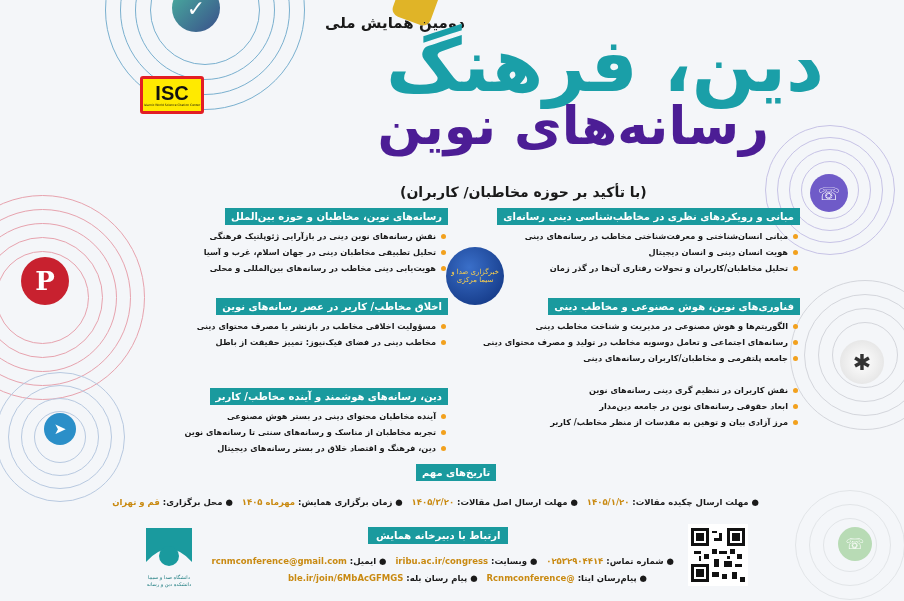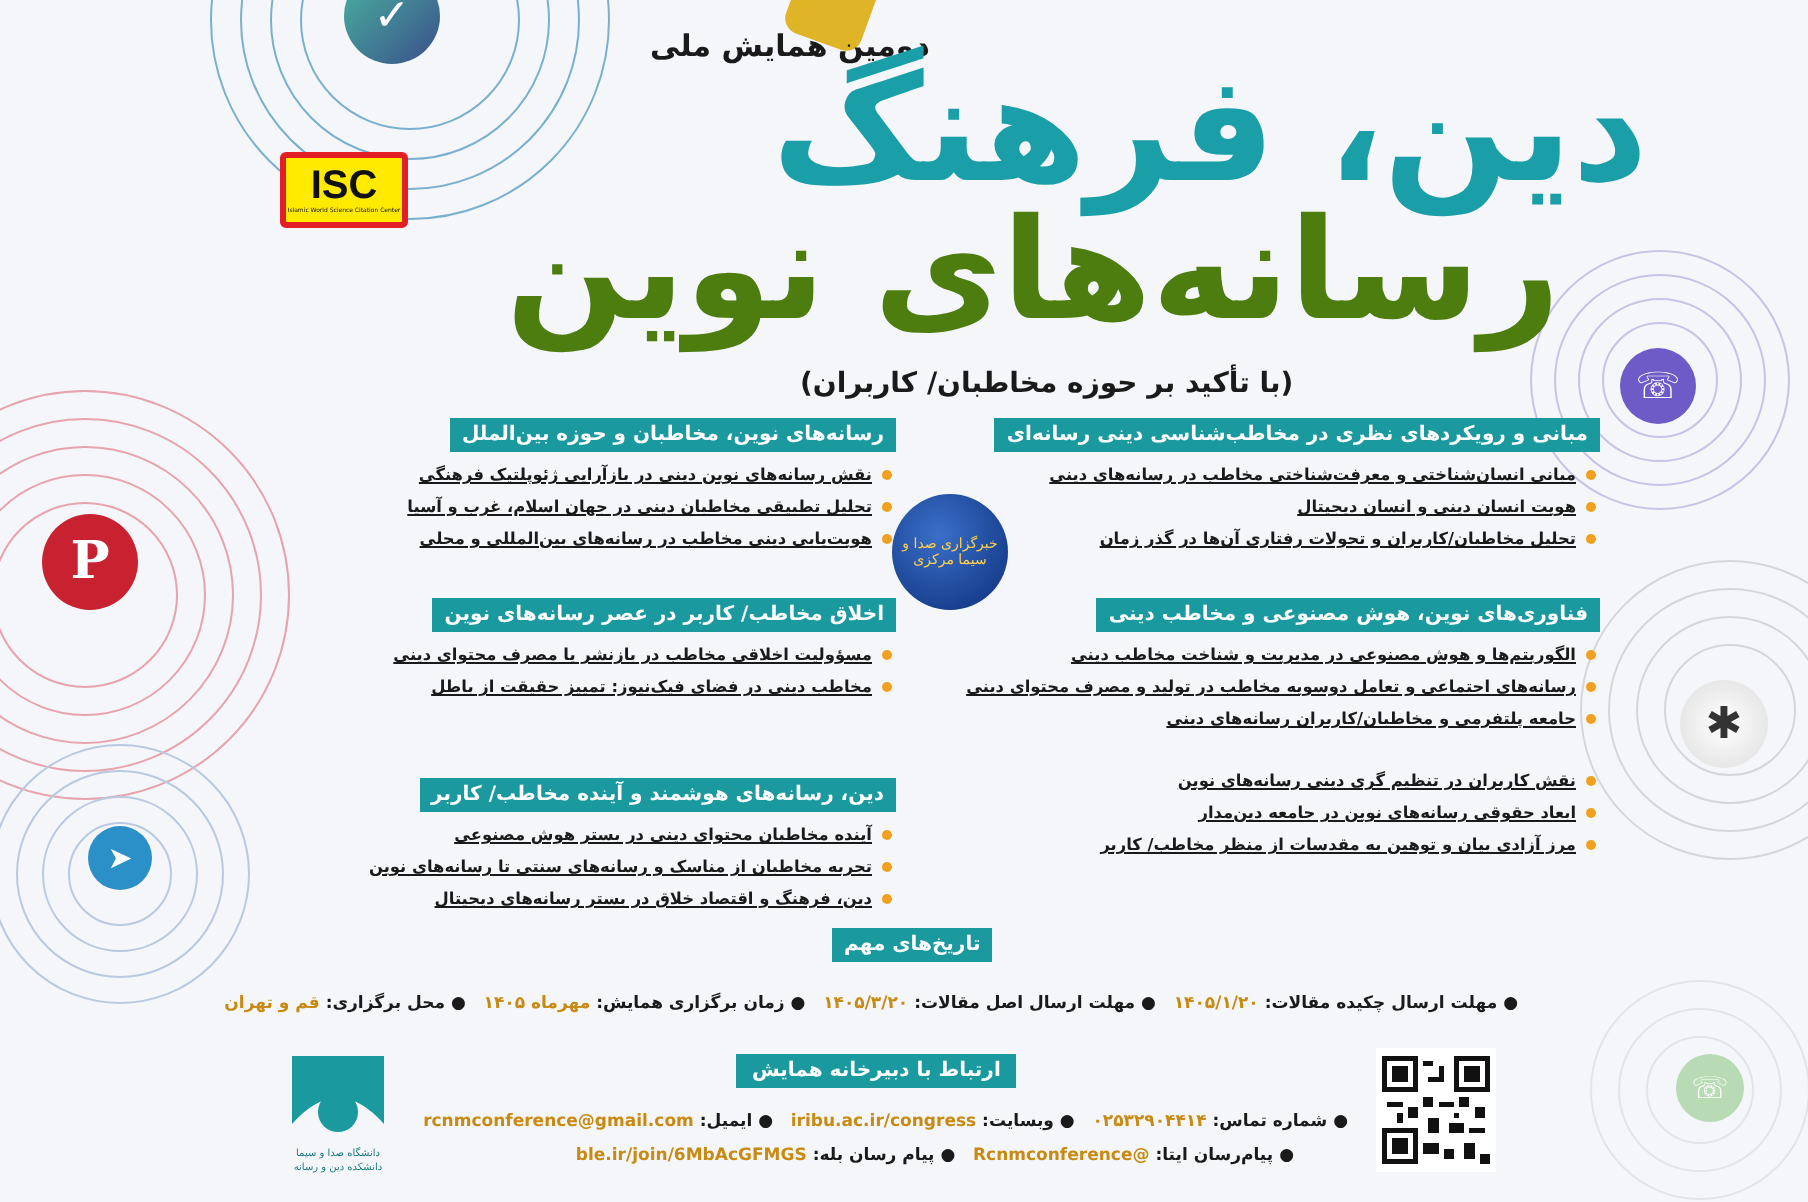--- a/index.html
+++ b/index.html
@@ -2,28 +2,28 @@
 <html><head>
 <meta charset="utf-8">
 <style>
   * { box-sizing: border-box; margin: 0; padding: 0; }
   html, body { width: 904px; height: 601px; overflow: hidden; }
   body { background: #f4f6f9; font-family: "DejaVu Sans", sans-serif; position: relative; color: #1a1a1a; }
   .rings { position: absolute; border-radius: 50%; pointer-events: none; }
   .ring { position: absolute; border-radius: 50%; border: 1px solid; }
   .social { position: absolute; border-radius: 50%; display: flex; align-items: center; justify-content: center; color: #fff; font-weight: bold; }
   .title-line1 { position: absolute; right: 80px; top: 28px; font-size: 74px; font-weight: bold; color: #1a9fa8; letter-spacing: 2px; direction: rtl; white-space: nowrap; line-height: 1; }
-  .title-line2 { position: absolute; right: 124px; top: 100px; font-size: 70px; font-weight: bold; color: #4d7c0f; letter-spacing: 2px; direction: rtl; white-space: nowrap; line-height: 1; }
+  .title-line2 { position: absolute; right: 135px; top: 100px; font-size: 52px; font-weight: bold; color: #4c1d95; letter-spacing: 2px; direction: rtl; white-space: nowrap; line-height: 1; }
   .pre-title { position: absolute; left: 325px; top: 14px; font-size: 15px; font-weight: bold; direction: rtl; }
   .subtitle { position: absolute; left: 400px; top: 184px; font-size: 14px; font-weight: bold; direction: rtl; }
   .isc { position: absolute; left: 140px; top: 76px; width: 64px; height: 38px; background: #ffea00; border: 3px solid #e31e24; border-radius: 3px; display: flex; flex-direction: column; align-items: center; justify-content: center; }
   .isc b { font-family: "Liberation Sans", sans-serif; font-size: 20px; color: #111; line-height: 1; font-weight: 900; }
   .isc small { font-size: 3px; color: #111; }
   .topic-col { position: absolute; direction: rtl; }
-  .topic { margin-bottom: 10px; text-decoration: underline; }
+  .topic { margin-bottom: 10px; }
   .topic-head { display: inline-block; background: #1a9a9e; color: #fff; font-size: 10px; font-weight: bold; padding: 3px 6px; }
   .topic-item { font-size: 8.2px; margin-top: 6px; padding-right: 12px; position: relative; white-space: nowrap; font-weight: bold; }
   .topic-item::before { content: ""; position: absolute; right: 2px; top: 3px; width: 5px; height: 5px; border-radius: 50%; background: #f2a11e; }
   .dates-head { position: absolute; left: 416px; top: 464px; background: #1a9a9e; color: #fff; font-size: 10px; font-weight: bold; padding: 3px 6px; direction: rtl; }
   .dates-line { position: absolute; right: 145px; top: 497px; font-size: 8.5px; direction: rtl; white-space: nowrap; font-weight: bold; }
   .dates-line .hl { color: #c98a12; }
   .contact-head { position: absolute; left: 368px; top: 527px; background: #1a9a9e; color: #fff; font-size: 10px; font-weight: bold; padding: 3px 8px; direction: rtl; }
   .contact-line { position: absolute; font-size: 8.5px; direction: rtl; white-space: nowrap; font-weight: bold; }
   .contact-line .hl { color: #c98a12; }
   .qr { position: absolute; left: 688px; top: 524px; width: 60px; height: 62px; background: #fff; padding: 3px; }

